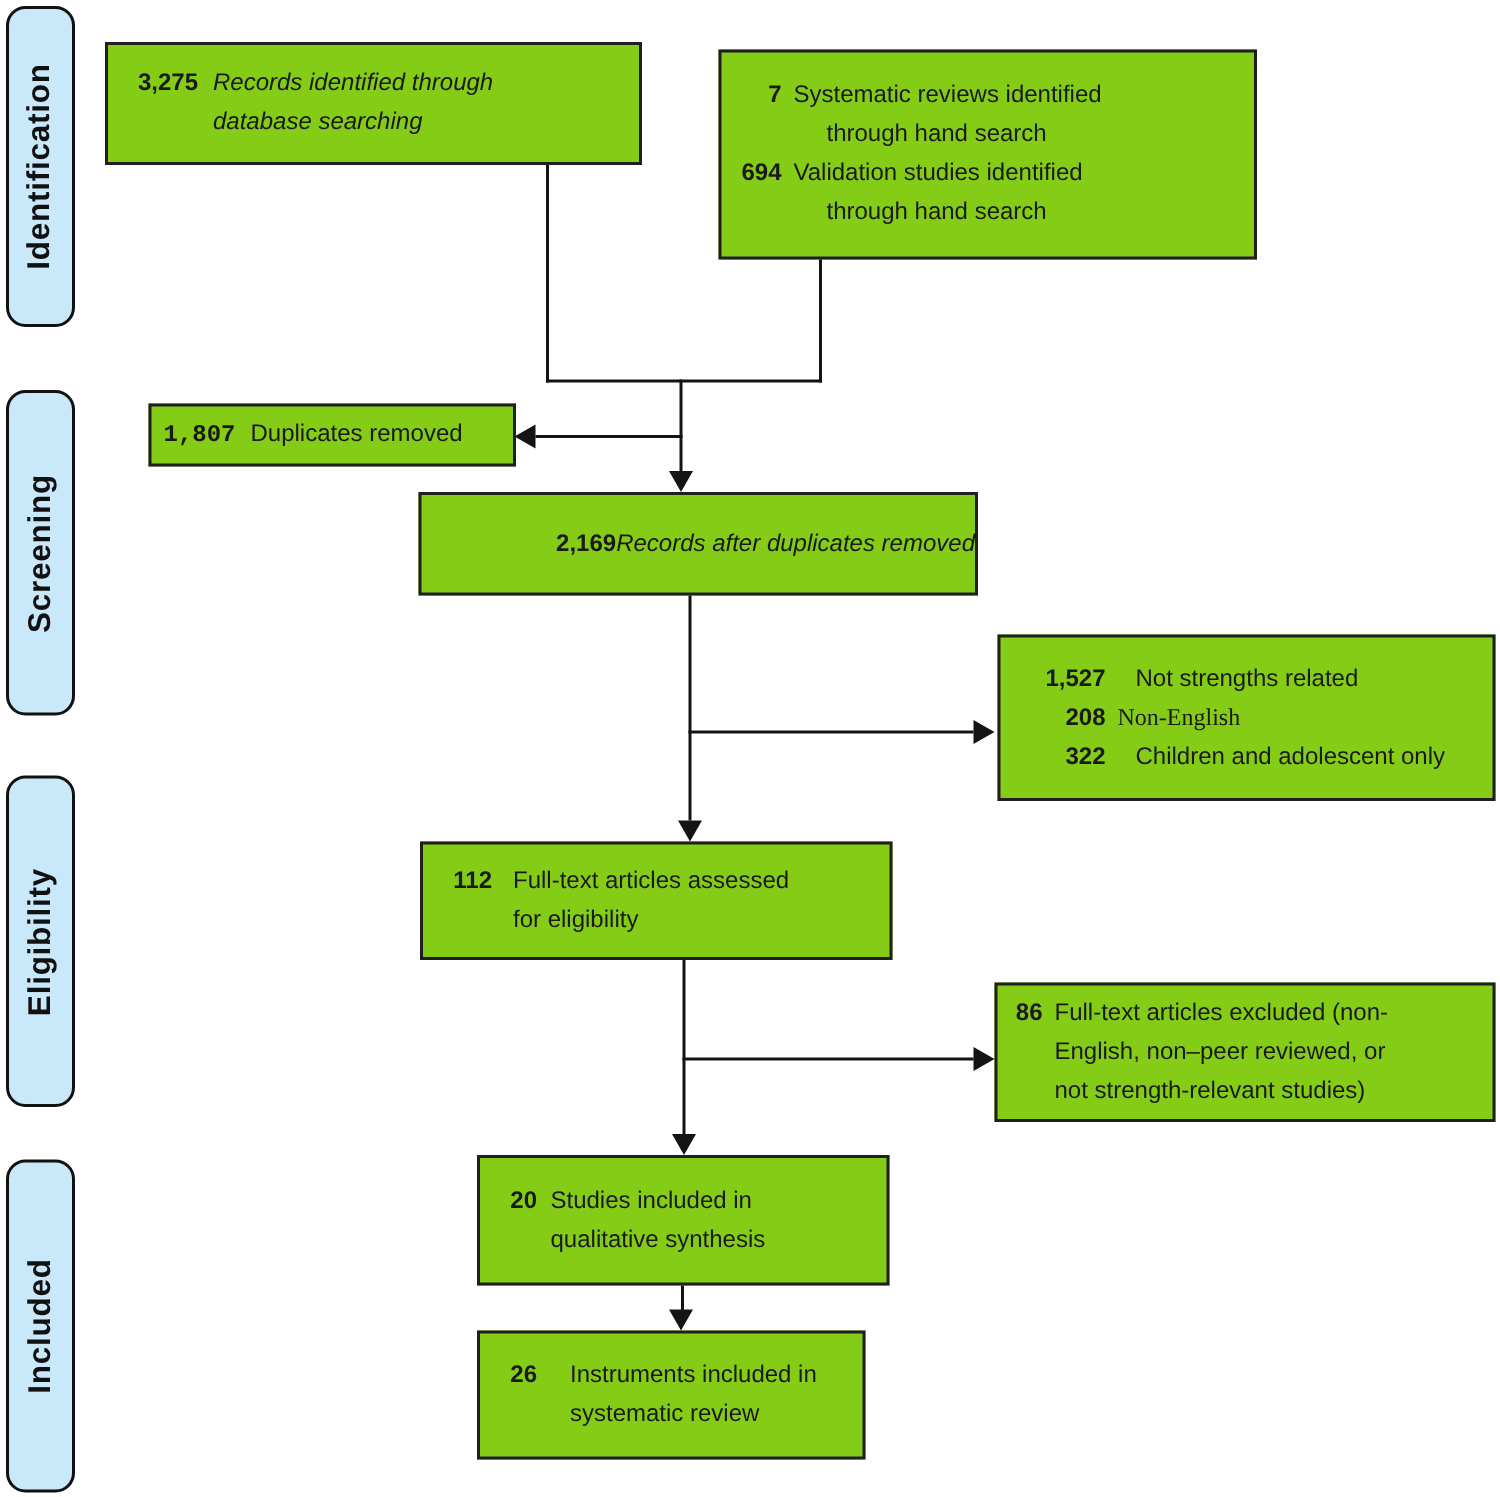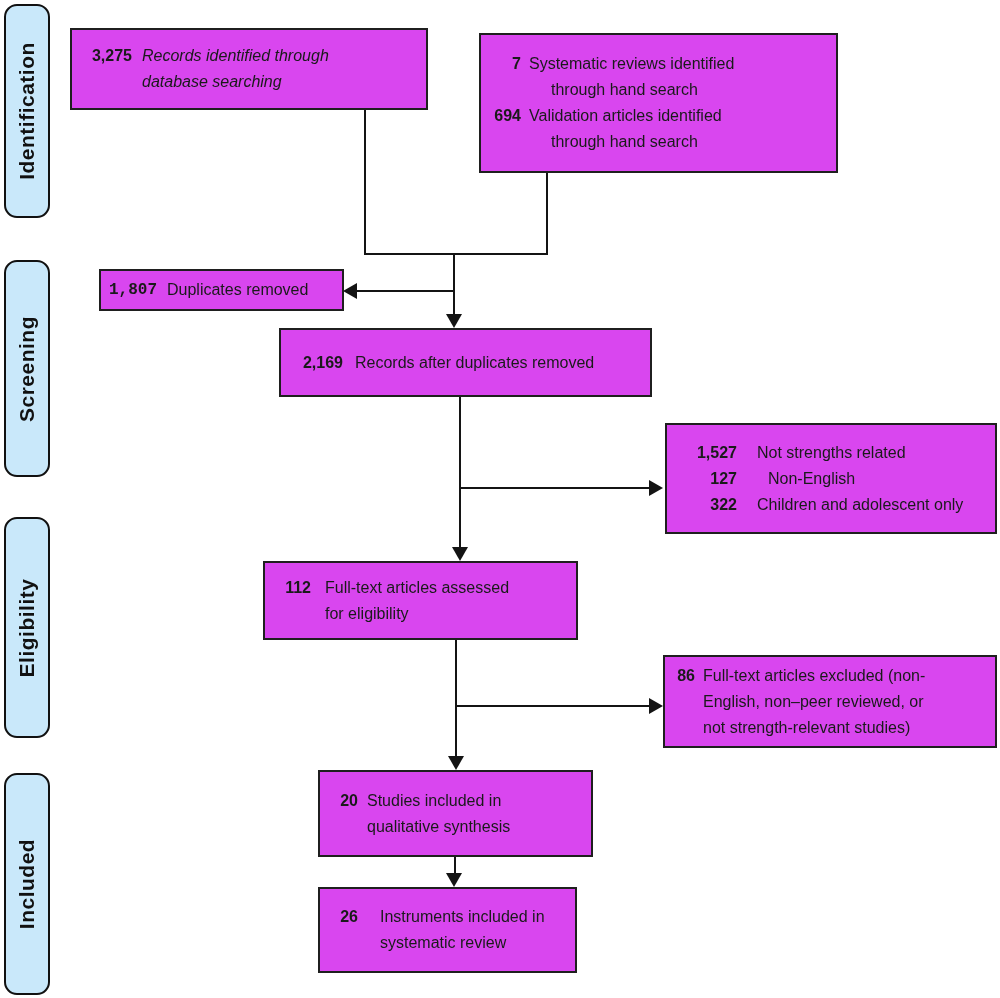--- a/index.html
+++ b/index.html
@@ -12,21 +12,21 @@
     position:absolute;left:4px;width:46px;
     background:#c9e8fa;border:2px solid #111111;border-radius:13px;
     display:flex;align-items:center;justify-content:center;box-sizing:border-box;
   }
   .stage span{
     transform:rotate(-90deg);white-space:nowrap;
     font-weight:bold;font-size:21px;color:#111111;letter-spacing:.5px;
   }
   
   .box{
-    position:absolute;background:#d946ef;border:2px solid #1f1f1f;box-sizing:border-box;
+    position:absolute;background:#84cc16;border:2px solid #1f1f1f;box-sizing:border-box;
     display:flex;flex-direction:column;justify-content:center;
     font-size:16px;line-height:26px;
   }
   .entry{display:flex;align-items:flex-start;}
   .num{font-weight:bold;text-align:right;flex:none;white-space:nowrap;}
   .txt{white-space:nowrap;}
   .txt div{white-space:nowrap;}
   
   .vl{position:absolute;width:2px;background:#141414;}
   .hl{position:absolute;height:2px;background:#141414;}
@@ -72,56 +72,56 @@
     <div class="entry">
       <span class="num" style="width:34px;">7</span>
       <span class="txt" style="margin-left:8px;">
         <div>Systematic reviews identified</div>
         <div style="padding-left:22px;">through hand search</div>
       </span>
     </div>
     <div class="entry">
       <span class="num" style="width:34px;">694</span>
       <span class="txt" style="margin-left:8px;">
-        <div>Validation articles identified</div>
+        <div>Validation studies identified</div>
         <div style="padding-left:22px;">through hand search</div>
       </span>
     </div>
   </div>
 
   <div class="box" style="left:99px;top:269px;width:245px;height:42px;padding-left:8px;">
     <div class="entry">
       <span class="num" style="width:48px;font-family:Liberation Mono, monospace;">1,807</span>
       <span class="txt" style="margin-left:10px;">Duplicates removed</span>
     </div>
   </div>
 
-  <div class="box" style="left:279px;top:328px;width:373px;height:69px;padding-left:14px;">
+  <div class="box" style="left:279px;top:328px;width:373px;height:69px;padding-left:14px;align-items:flex-end;">
     <div class="entry">
       <span class="num" style="width:48px;">2,169</span>
-      <span class="txt" style="margin-left:12px;">Records after duplicates removed</span>
+      <span class="txt" style="font-style:italic;">Records after duplicates removed</span>
     </div>
   </div>
 
   <div class="box" style="left:665px;top:423px;width:332px;height:111px;padding-left:10px;">
     <div class="entry">
       <span class="num" style="width:60px;">1,527</span>
       <span class="txt" style="margin-left:20px;">Not strengths related</span>
     </div>
     <div class="entry">
-      <span class="num" style="width:60px;">127</span>
-      <span class="txt" style="margin-left:31px;">Non-English</span>
+      <span class="num" style="width:60px;">208</span>
+      <span class="txt" style="margin-left:8px;font-family:Liberation Serif, serif;">Non-English</span>
     </div>
     <div class="entry">
       <span class="num" style="width:60px;">322</span>
       <span class="txt" style="margin-left:20px;">Children and adolescent only</span>
     </div>
   </div>
 
-  <div class="box" style="left:263px;top:561px;width:315px;height:79px;padding-left:12px;">
+  <div class="box" style="left:280px;top:561px;width:315px;height:79px;padding-left:12px;">
     <div class="entry">
       <span class="num" style="width:34px;">112</span>
       <span class="txt" style="margin-left:14px;">
         <div>Full-text articles assessed</div>
         <div>for eligibility</div>
       </span>
     </div>
   </div>
 
   <div class="box" style="left:663px;top:655px;width:334px;height:93px;padding-left:4px;">

